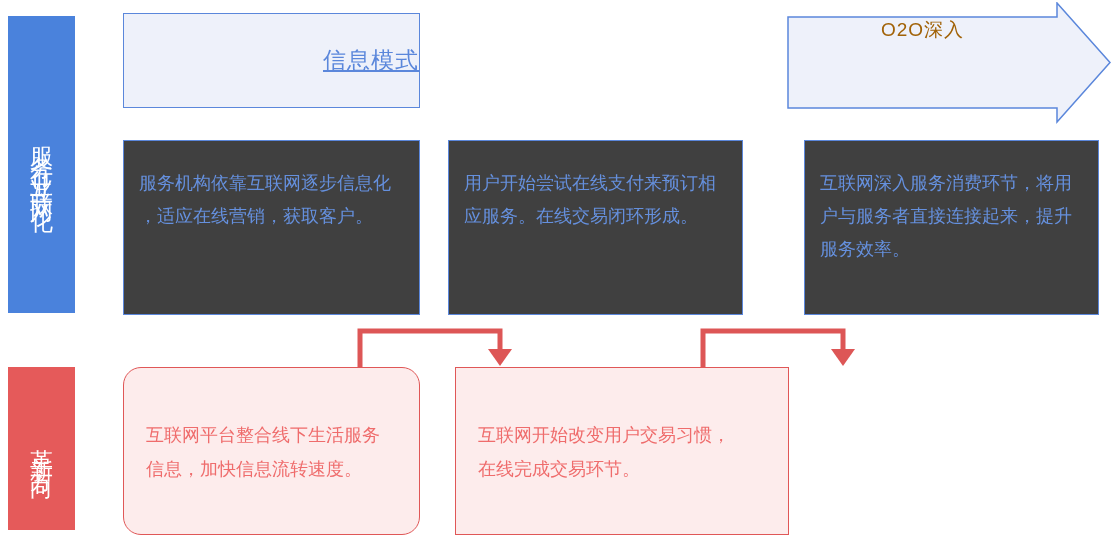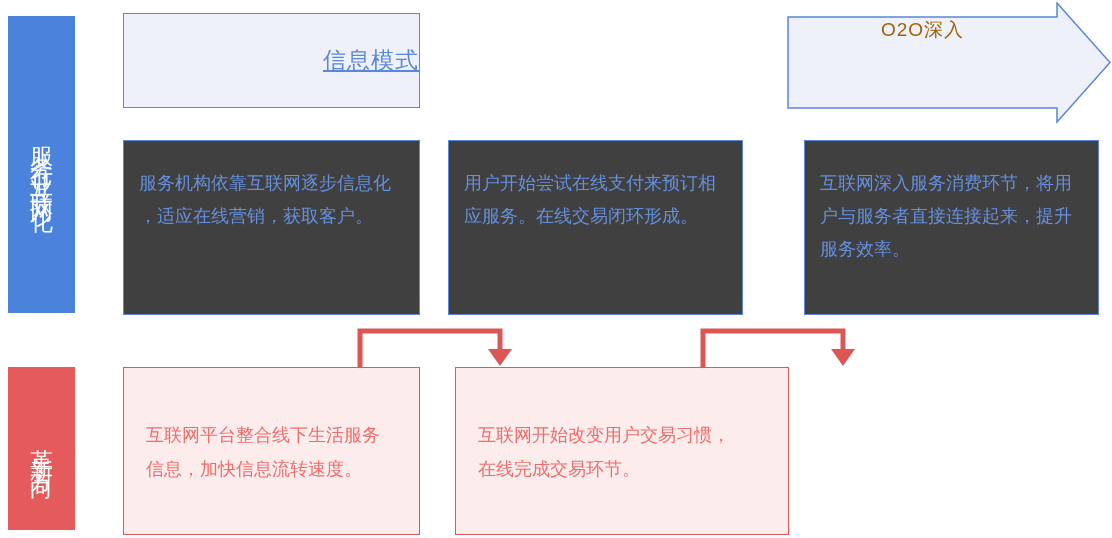--- a/index.html
+++ b/index.html
@@ -46,21 +46,21 @@
   .desc-2 { left:448px; width:295px; }
   .desc-3 { left:788px; width:295px;margin-left:16px; }
 
   
   .red-box {
     position:absolute; top:367px; height:168px; box-sizing:border-box;
     background:#fdecec; border:1.5px solid #e05757;
     color:#ef6c6c; font-size:18px; line-height:34px;
     padding:50px 18px 0 22px; white-space:pre-line;
   }
-  .red-1 { left:123px; width:297px; }
+  .red-1 { left:123px; width:297px;border-radius:18px; }
   .red-2 { left:455px; width:334px; }
   .red-3 { left:788px; width:295px; }
 
   .connector-svg {
     position:absolute; left:0; top:0; pointer-events:none;
   }
 </style>
 </head>
 <body>
 

